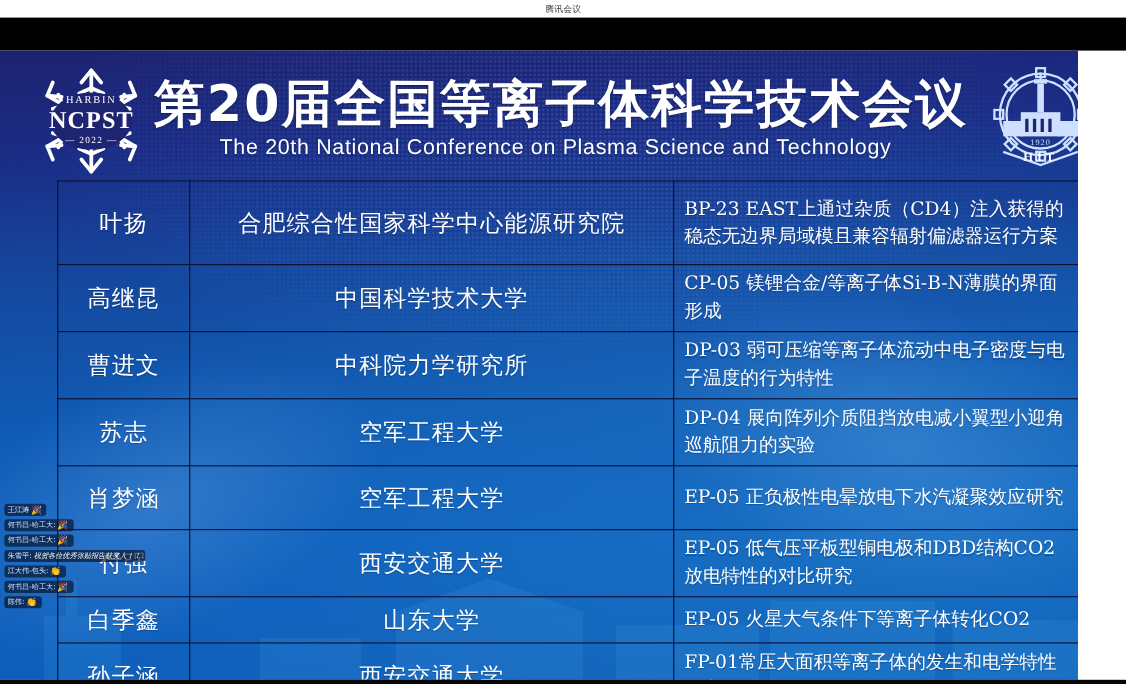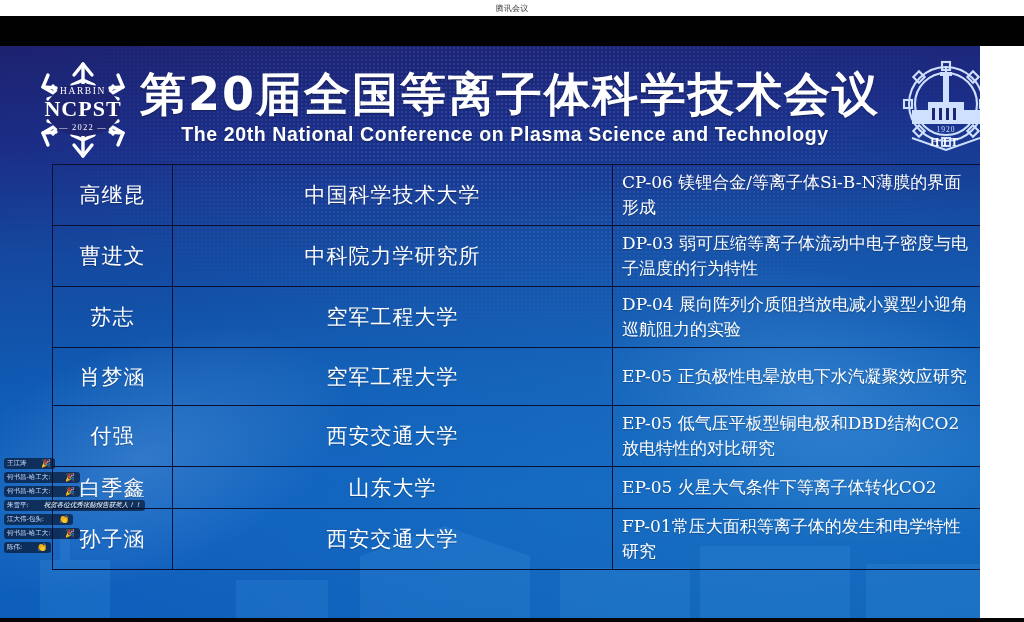--- a/index.html
+++ b/index.html
@@ -80,21 +80,21 @@
     font-weight: 700;
     font-size: 46px;
     line-height: 52px;
     color: #ffffff;
     letter-spacing: 2px;
     white-space: nowrap;
     text-shadow: 0 1px 2px rgba(0,0,0,.35);
   }
   #title-en {
     font-family: "Liberation Sans", sans-serif;
-    font-weight: 700;
+    font-weight: 400;
     font-size: 19.5px;
     line-height: 24px;
     color: #ffffff;
     letter-spacing: .6px;
     white-space: nowrap;
     margin-top: 2px;
     text-shadow: 0 1px 2px rgba(0,0,0,.3);
   }
 
   
@@ -138,21 +138,21 @@
   tr.r-mid  td { height: 58px; }
   tr.r-short td { height: 42px; }
 
   
   #chat-overlay {
     position:absolute; left:4px; top:412px; width:190px;
     display:flex; flex-direction:column; gap:3px;
     pointer-events:none;
   }
   .chat-msg {
-    display:inline-flex; align-items:center; gap:15px;
+    display:inline-flex; align-items:center; gap:2px;
     align-self:flex-start;
     background: rgba(8,16,38,.66);
     border-radius: 3px;
     padding: 1px 4px 1px 3px;
     max-width: 186px;
   }
   .chat-sender {
     font-family: "DejaVu Sans", sans-serif;
     font-size: 6.5px; line-height: 9px;
     color: #cfe0ff; white-space: nowrap;
@@ -255,24 +255,29 @@
           <rect x="54" y="54" width="3" height="12"></rect>
           <rect x="61" y="54" width="3" height="12"></rect>
         </g>
         <text x="54" y="78" text-anchor="middle" fill="#cfe0ff" font-family="'Liberation Serif',serif" font-size="7.5" letter-spacing="1">1920</text>
         <text x="54" y="92" text-anchor="middle" fill="#ffffff" font-family="'Liberation Serif',serif" font-weight="bold" font-size="11.5" letter-spacing="3.5">HIT</text>
       </svg>
     </div>
 
     <table id="award-table">
       <tbody id="award-table-body">
+          <tr class="r-tall">
+            <td class="c-name">叶扬</td>
+            <td class="c-org">合肥综合性国家科学中心能源研究院</td>
+            <td class="c-title">BP-23  EAST上通过杂质（CD4）注入获得的稳态无边界局域模且兼容辐射偏滤器运行方案</td>
+          </tr>
           <tr class="r-mid">
             <td class="c-name">高继昆</td>
             <td class="c-org">中国科学技术大学</td>
-            <td class="c-title">CP-06  镁锂合金/等离子体Si-B-N薄膜的界面形成</td>
+            <td class="c-title">CP-05  镁锂合金/等离子体Si-B-N薄膜的界面形成</td>
           </tr>
           <tr class="r-mid">
             <td class="c-name">曹进文</td>
             <td class="c-org">中科院力学研究所</td>
             <td class="c-title">DP-03  弱可压缩等离子体流动中电子密度与电子温度的行为特性</td>
           </tr>
           <tr class="r-mid">
             <td class="c-name">苏志</td>
             <td class="c-org">空军工程大学</td>
             <td class="c-title">DP-04  展向阵列介质阻挡放电减小翼型小迎角巡航阻力的实验</td>

